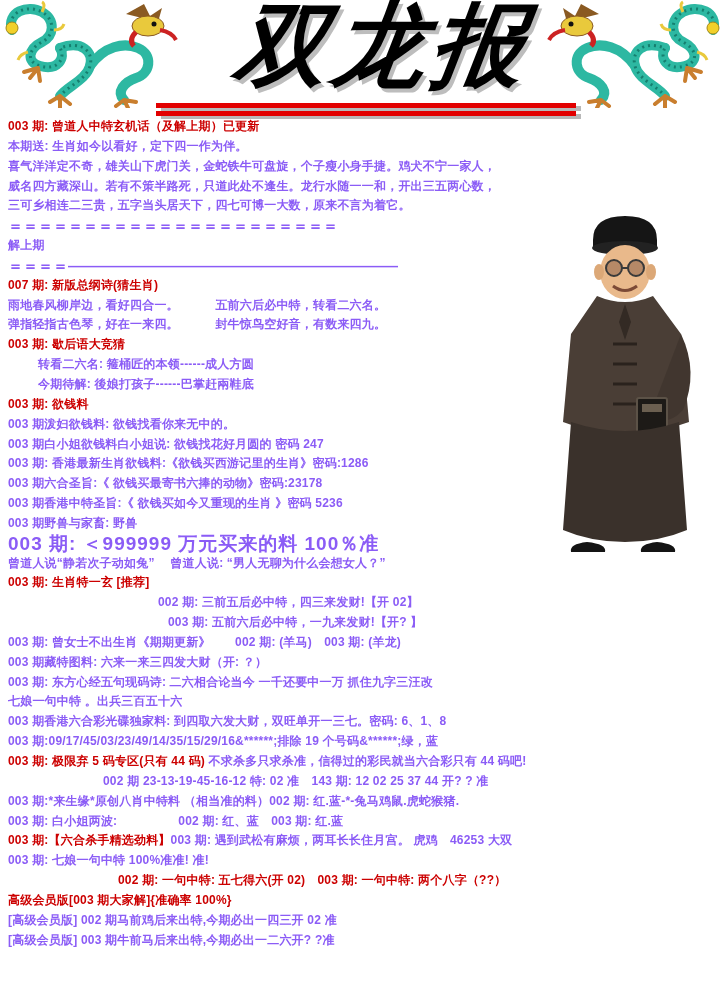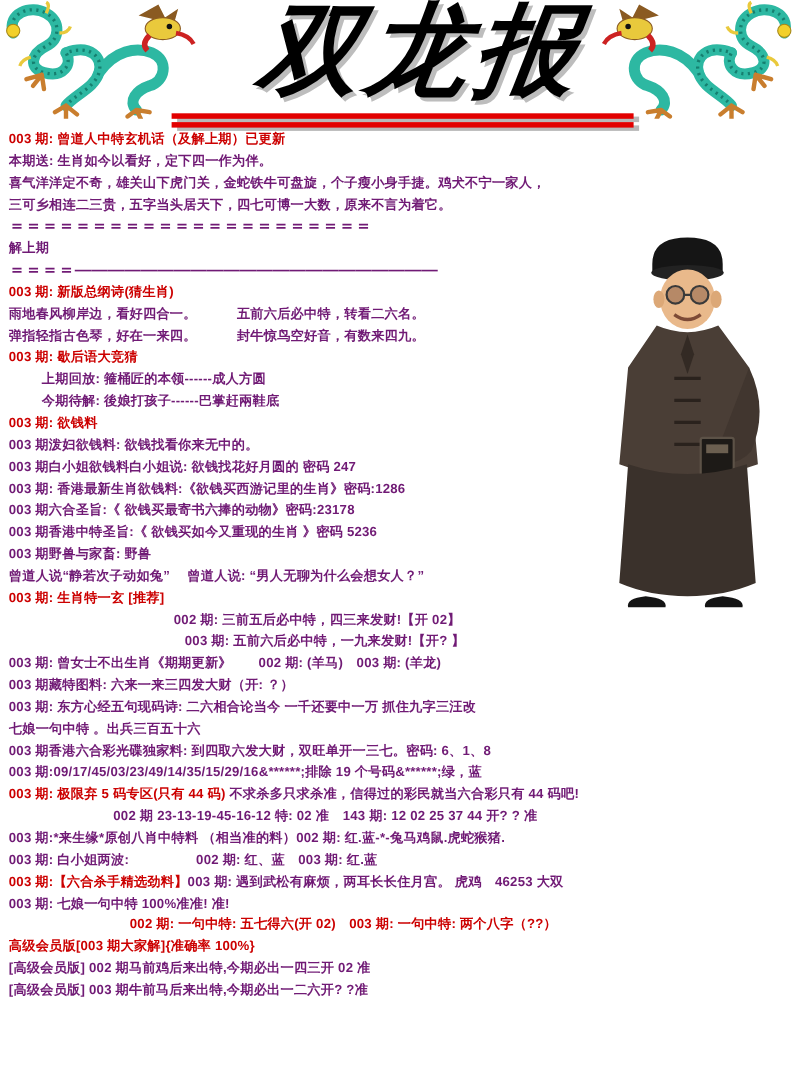--- a/index.html
+++ b/index.html
@@ -33,21 +33,21 @@
 
   
   .content {
     position:absolute; top:117px; left:8px; width:712px; height:875px;
     overflow:hidden;
   }
   .line {
     line-height:19.85px; font-size:12px; font-weight:bold;
     white-space:nowrap; letter-spacing:0.2px;
   }
-  .line .blk { color:#701a75; }
+  .line .blk { color:#8b5cf6; }
   .line .red { color:#cc0000; }
   .line.sz-lg { font-size:19px; letter-spacing:1px; }
   .line.divider { letter-spacing:0; color:#000; font-size:15px; }
 </style>
 </head>
 <body>
 
 <div class="page">
 
   <div class="masthead">
@@ -132,37 +132,39 @@
     <path d="M30,210 L22,318 Q50,330 84,330 Q118,330 146,318 L138,210 Q84,228 30,210 Z" fill="#3a312b"></path>
 
     <path d="M46,330 q-18,2 -16,10 l34,0 q2,-8 -18,-10 Z" fill="#141414"></path>
     <path d="M116,330 q20,2 18,10 l-34,0 q-2,-8 16,-10 Z" fill="#141414"></path>
   </svg>
 
   <div class="content">
       <div class="line"><span class="red">003 期:  曾道人中特玄机话（及解上期）已更新</span></div>
       <div class="line"><span class="blk">本期送: 生肖如今以看好，定下四一作为伴。</span></div>
       <div class="line"><span class="blk">喜气洋洋定不奇，雄关山下虎门关，金蛇铁牛可盘旋，个子瘦小身手捷。鸡犬不宁一家人，</span></div>
+      <div class="line"><span class="blk">威名四方藏深山。若有不策半路死，只道此处不逢生。龙行水随一一和，开出三五两心数，</span></div>
       <div class="line"><span class="blk">三可乡相连二三贵，五字当头居天下，四七可博一大数，原来不言为着它。</span></div>
       <div class="line divider"><span class="blk">＝＝＝＝＝＝＝＝＝＝＝＝＝＝＝＝＝＝＝＝＝＝</span></div>
       <div class="line"><span class="blk">解上期</span></div>
       <div class="line divider"><span class="blk">＝＝＝＝——————————————————————</span></div>
-      <div class="line"><span class="red">003 期:  新版总纲诗(猜生肖)</span></div>
+      <div class="line"><span class="red">007 期:  新版总纲诗(猜生肖)</span></div>
       <div class="line"><span class="blk">雨地春风柳岸边，看好四合一。　　　五前六后必中特，转看二六名。</span></div>
       <div class="line"><span class="blk">弹指轻指古色琴，好在一来四。　　　封牛惊鸟空好音，有数来四九。</span></div>
       <div class="line"><span class="red">003 期:  歇后语大竞猜</span></div>
-      <div class="line" style="padding-left: 30px;"><span class="blk">上期回放: 箍桶匠的本领------成人方圆</span></div>
+      <div class="line" style="padding-left: 30px;"><span class="blk">转看二六名: 箍桶匠的本领------成人方圆</span></div>
       <div class="line" style="padding-left: 30px;"><span class="blk">今期待解: 後娘打孩子------巴掌赶兩鞋底</span></div>
       <div class="line"><span class="red">003 期:  欲钱料</span></div>
       <div class="line"><span class="blk">003 期泼妇欲钱料: 欲钱找看你来无中的。</span></div>
       <div class="line"><span class="blk">003 期白小姐欲钱料白小姐说: 欲钱找花好月圆的 密码 247</span></div>
       <div class="line"><span class="blk">003 期:  香港最新生肖欲钱料:《欲钱买西游记里的生肖》密码:1286</span></div>
       <div class="line"><span class="blk">003 期六合圣旨:《 欲钱买最寄书六捧的动物》密码:23178</span></div>
       <div class="line"><span class="blk">003 期香港中特圣旨:《 欲钱买如今又重现的生肖 》密码 5236</span></div>
       <div class="line"><span class="blk">003 期野兽与家畜: 野兽</span></div>
+      <div class="line sz-lg"><span class="blk">003 期:  ＜999999 万元买来的料 100％准</span></div>
       <div class="line"><span class="blk">曾道人说“静若次子动如兔”　 曾道人说: “男人无聊为什么会想女人？”</span></div>
       <div class="line"><span class="red">003 期: 生肖特一玄 [推荐]</span></div>
       <div class="line" style="padding-left: 150px;"><span class="blk">002 期:  三前五后必中特，四三来发财!【开 02】</span></div>
       <div class="line" style="padding-left: 160px;"><span class="blk">003 期:  五前六后必中特，一九来发财!【开? 】</span></div>
       <div class="line"><span class="blk">003 期:  曾女士不出生肖《期期更新》　　002 期: (羊马)　003 期: (羊龙)</span></div>
       <div class="line"><span class="blk">003 期藏特图料: 六来一来三四发大财（开: ？）</span></div>
       <div class="line"><span class="blk">003 期:  东方心经五句现码诗: 二六相合论当今 一千还要中一万 抓住九字三汪改</span></div>
       <div class="line"><span class="blk">七娘一句中特 。出兵三百五十六</span></div>
       <div class="line"><span class="blk">003 期香港六合彩光碟独家料: 到四取六发大财，双旺单开一三七。密码:  6、1、8</span></div>
       <div class="line"><span class="blk">003 期:09/17/45/03/23/49/14/35/15/29/16&amp;******;排除 19 个号码&amp;******;绿，蓝</span></div>

